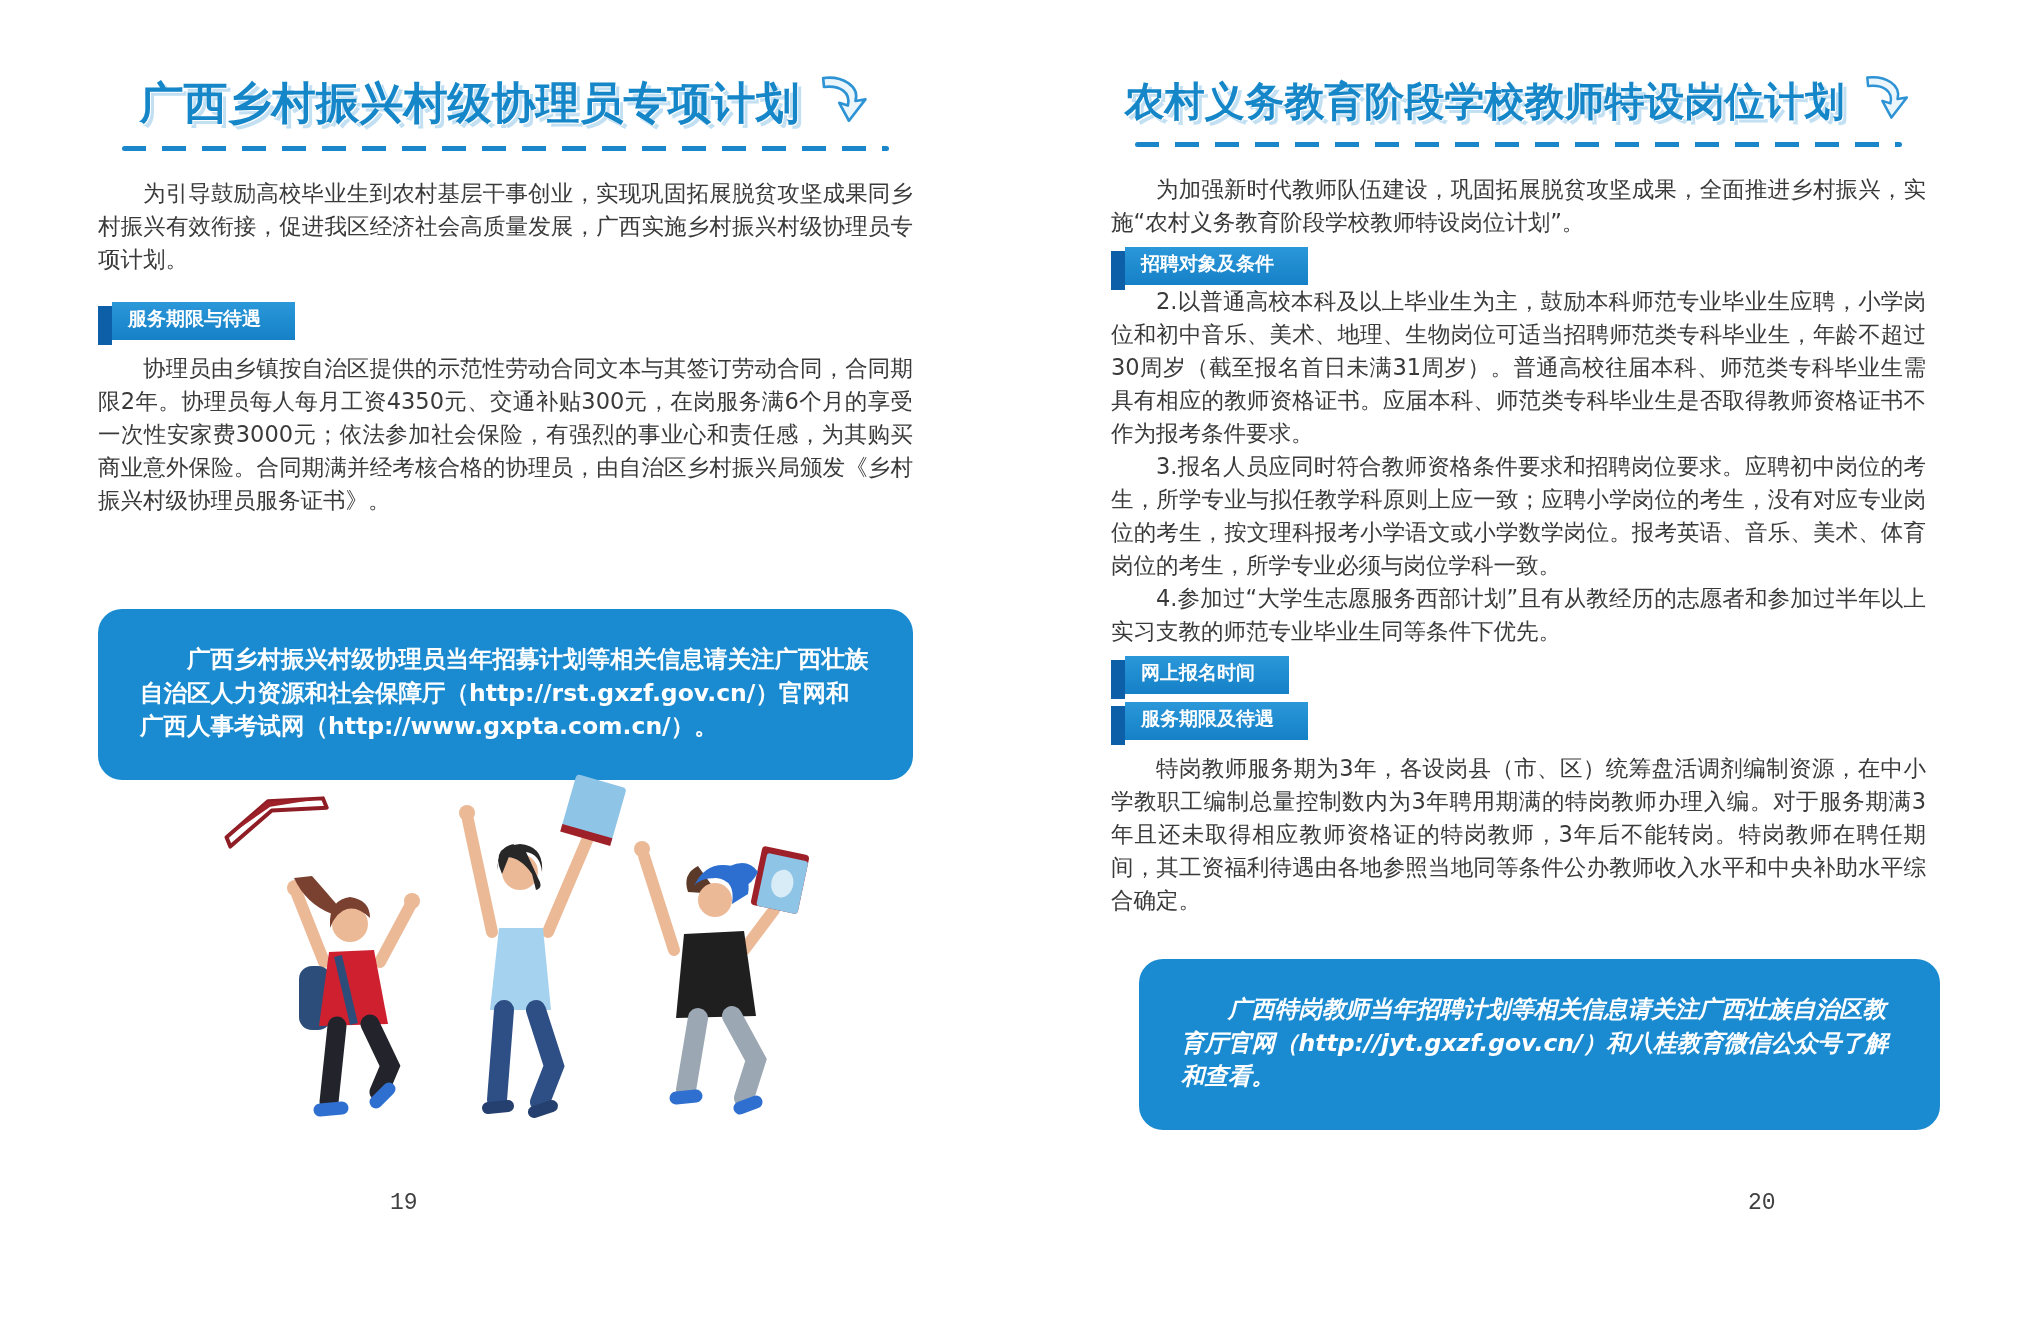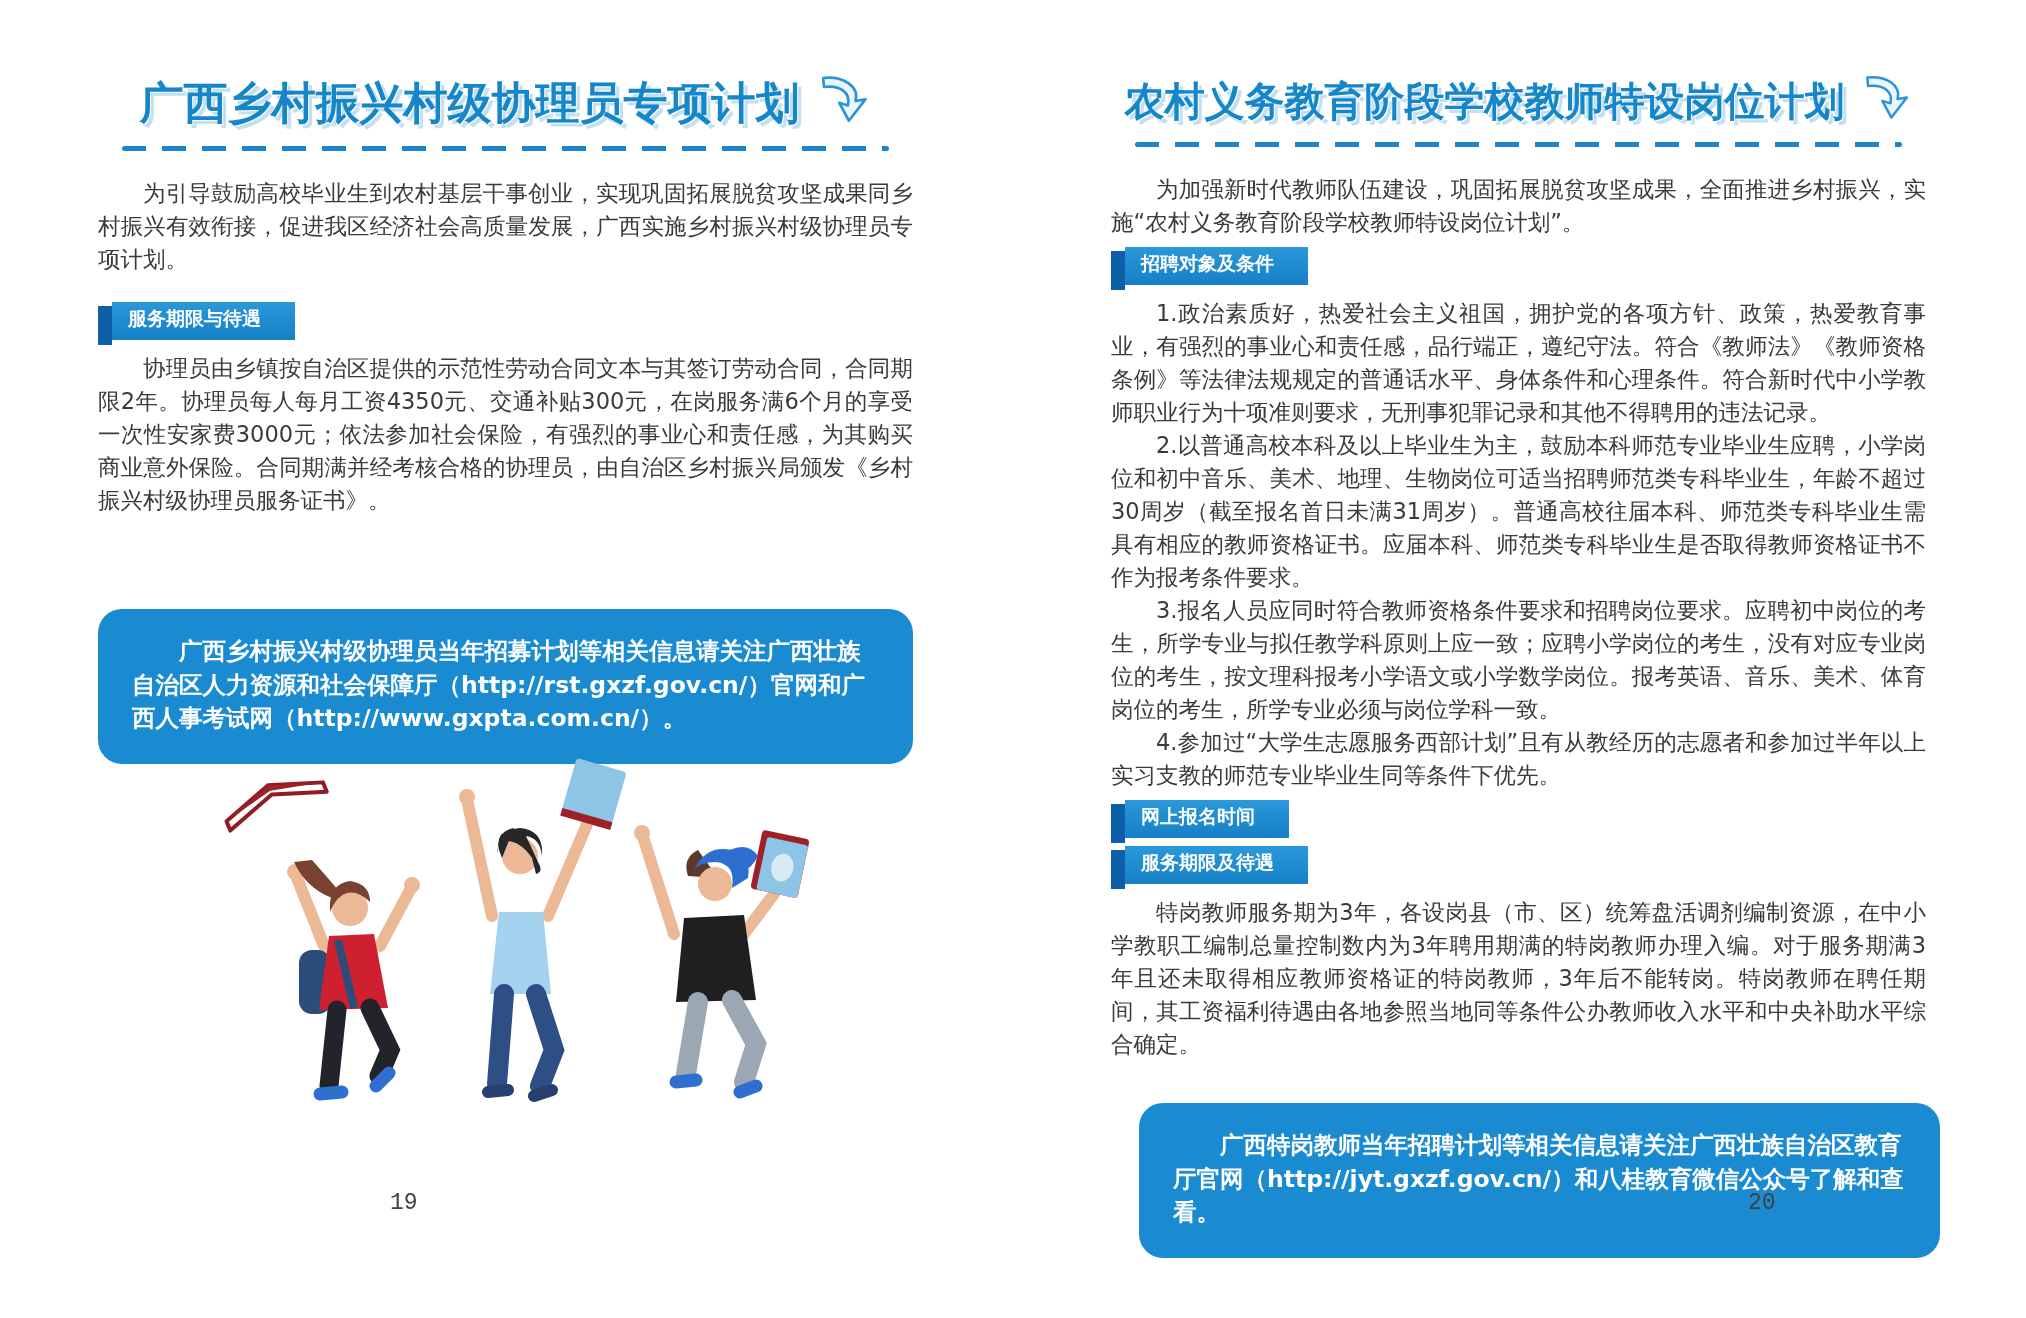--- a/index.html
+++ b/index.html
@@ -65,29 +65,29 @@
   }
   .after-badge{margin-top:12px;}
 
   .info-box{
     background:#1a8bd1;
     border-radius:24px;
     padding:18px 26px 20px 26px;
     color:#ffffff;
   }
   .info-box p{
-    margin:8px;
+    margin:16px;
     font-weight:bold;
     font-size:23.5px;
     line-height:33.5px;
     text-indent:2em;
     text-align:left;
   }
   .page.left .info-box{margin-top:92px;position:relative;z-index:1;}
-  .page.right .info-box{margin-top:42px;margin-left:28px;margin-right:-14px;}
+  .page.right .info-box{margin-top:42px;margin-left:28px;margin-right:-14px;font-style:italic;}
 
   .illus-wrap{margin-top:-26px;text-align:center;position:relative;z-index:2;}
 
   .pagenum{
     position:absolute;
     bottom:60px;
     font-family:Liberation Mono, monospace;
     font-size:23px;
     color:#404040;
   }
@@ -194,21 +194,20 @@
         <path d="M12 9 C34 4 54 14 51 31 L62 28 L46 54 L33 35 L43 37 C45 22 32 15 14 19 Z" fill="#eaf5fc" stroke="#2e93d4" stroke-width="3" stroke-linejoin="round"></path>
       </svg>
     </div>
     <div class="dashed"></div>
 
     <p class="body first-para">为加强新时代教师队伍建设，巩固拓展脱贫攻坚成果，全面推进乡村振兴，实施“农村义务教育阶段学校教师特设岗位计划”。</p>
 
     <div class="badge-row tight">
       <div class="badge">招聘对象及条件</div>
     </div>
-    <p class="body after-badge">1.政治素质好，热爱社会主义祖国，拥护党的各项方针、政策，热爱教育事业，有强烈的事业心和责任感，品行端正，遵纪守法。符合《教师法》《教师资格条例》等法律法规规定的普通话水平、身体条件和心理条件。符合新时代中小学教师职业行为十项准则要求，无刑事犯罪记录和其他不得聘用的违法记录。</p>
     <p class="body">2.以普通高校本科及以上毕业生为主，鼓励本科师范专业毕业生应聘，小学岗位和初中音乐、美术、地理、生物岗位可适当招聘师范类专科毕业生，年龄不超过30周岁（截至报名首日未满31周岁）。普通高校往届本科、师范类专科毕业生需具有相应的教师资格证书。应届本科、师范类专科毕业生是否取得教师资格证书不作为报考条件要求。</p>
     <p class="body">3.报名人员应同时符合教师资格条件要求和招聘岗位要求。应聘初中岗位的考生，所学专业与拟任教学科原则上应一致；应聘小学岗位的考生，没有对应专业岗位的考生，按文理科报考小学语文或小学数学岗位。报考英语、音乐、美术、体育岗位的考生，所学专业必须与岗位学科一致。</p>
     <p class="body">4.参加过“大学生志愿服务西部计划”且有从教经历的志愿者和参加过半年以上实习支教的师范专业毕业生同等条件下优先。</p>
 
     <div class="badge-row tight">
       <div class="badge">网上报名时间</div>
     </div>
 
     <div class="badge-row tight">
       <div class="badge">服务期限及待遇</div>

